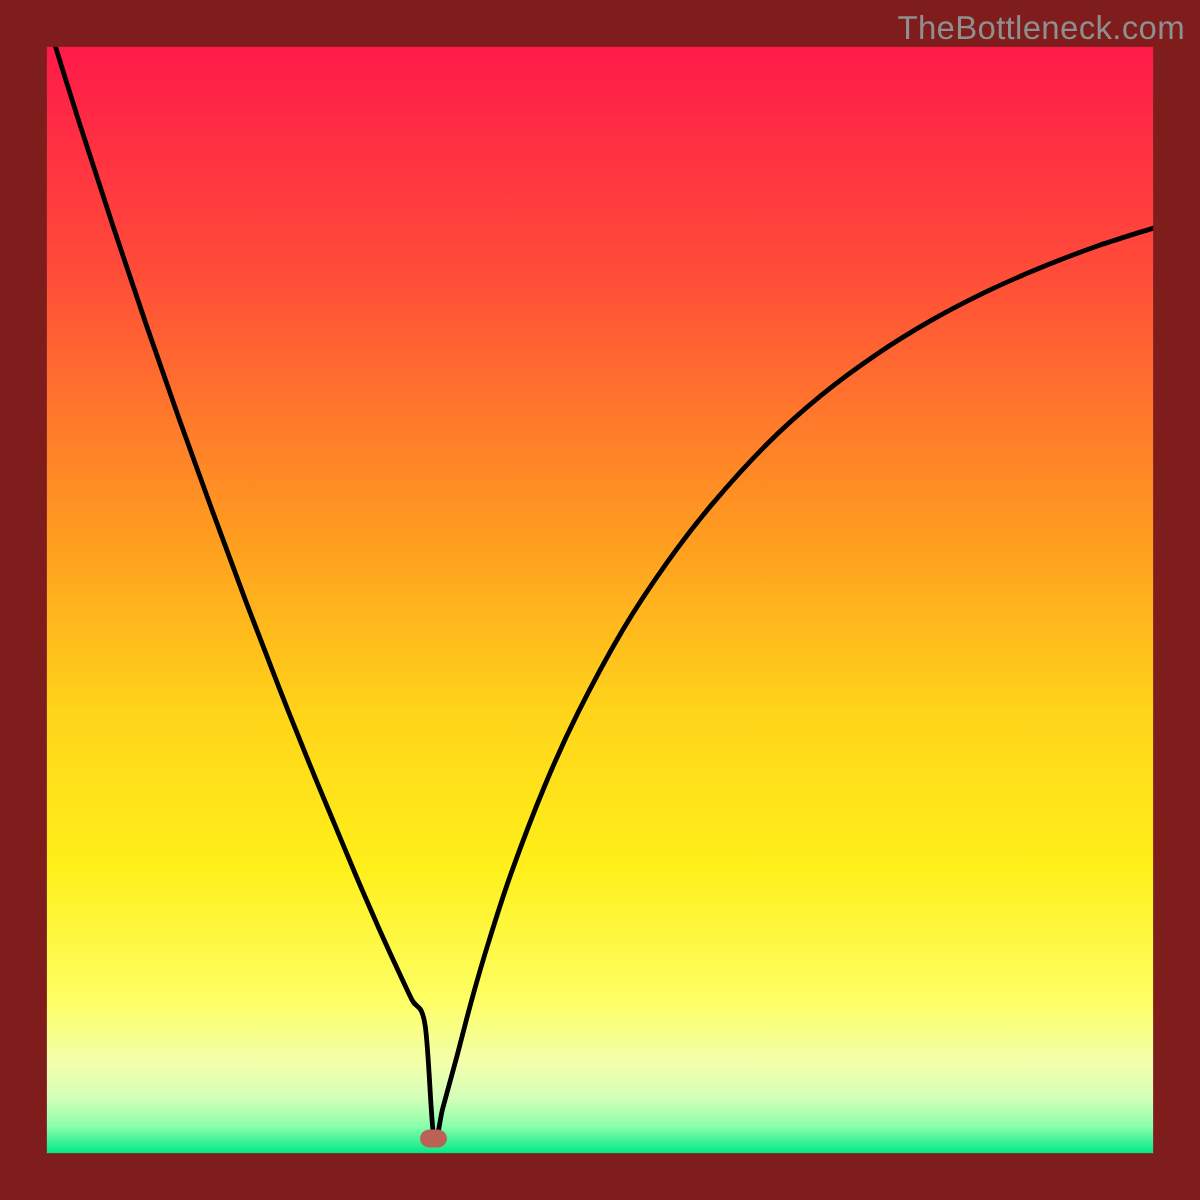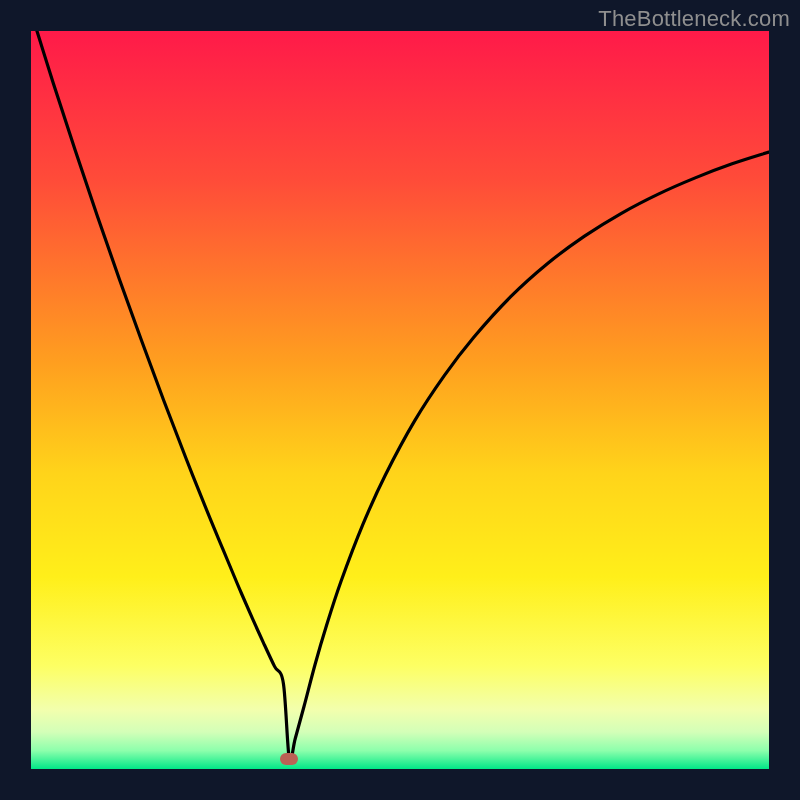--- a/index.html
+++ b/index.html
@@ -10,21 +10,21 @@
     background: #000;
     overflow: hidden;
     font-family: Arial, Helvetica, sans-serif;
   }
   .frame {
     position: absolute;
     top: 0;
     left: 0;
     width: 800px;
     height: 800px;
-    background: #0f172a;
+    background: #7f1d1d;
   }
   .plot-area {
     position: absolute;
     left: 31px;
     top: 31px;
     width: 738px;
     height: 738px;
     overflow: hidden;
   }
   .gradient {

